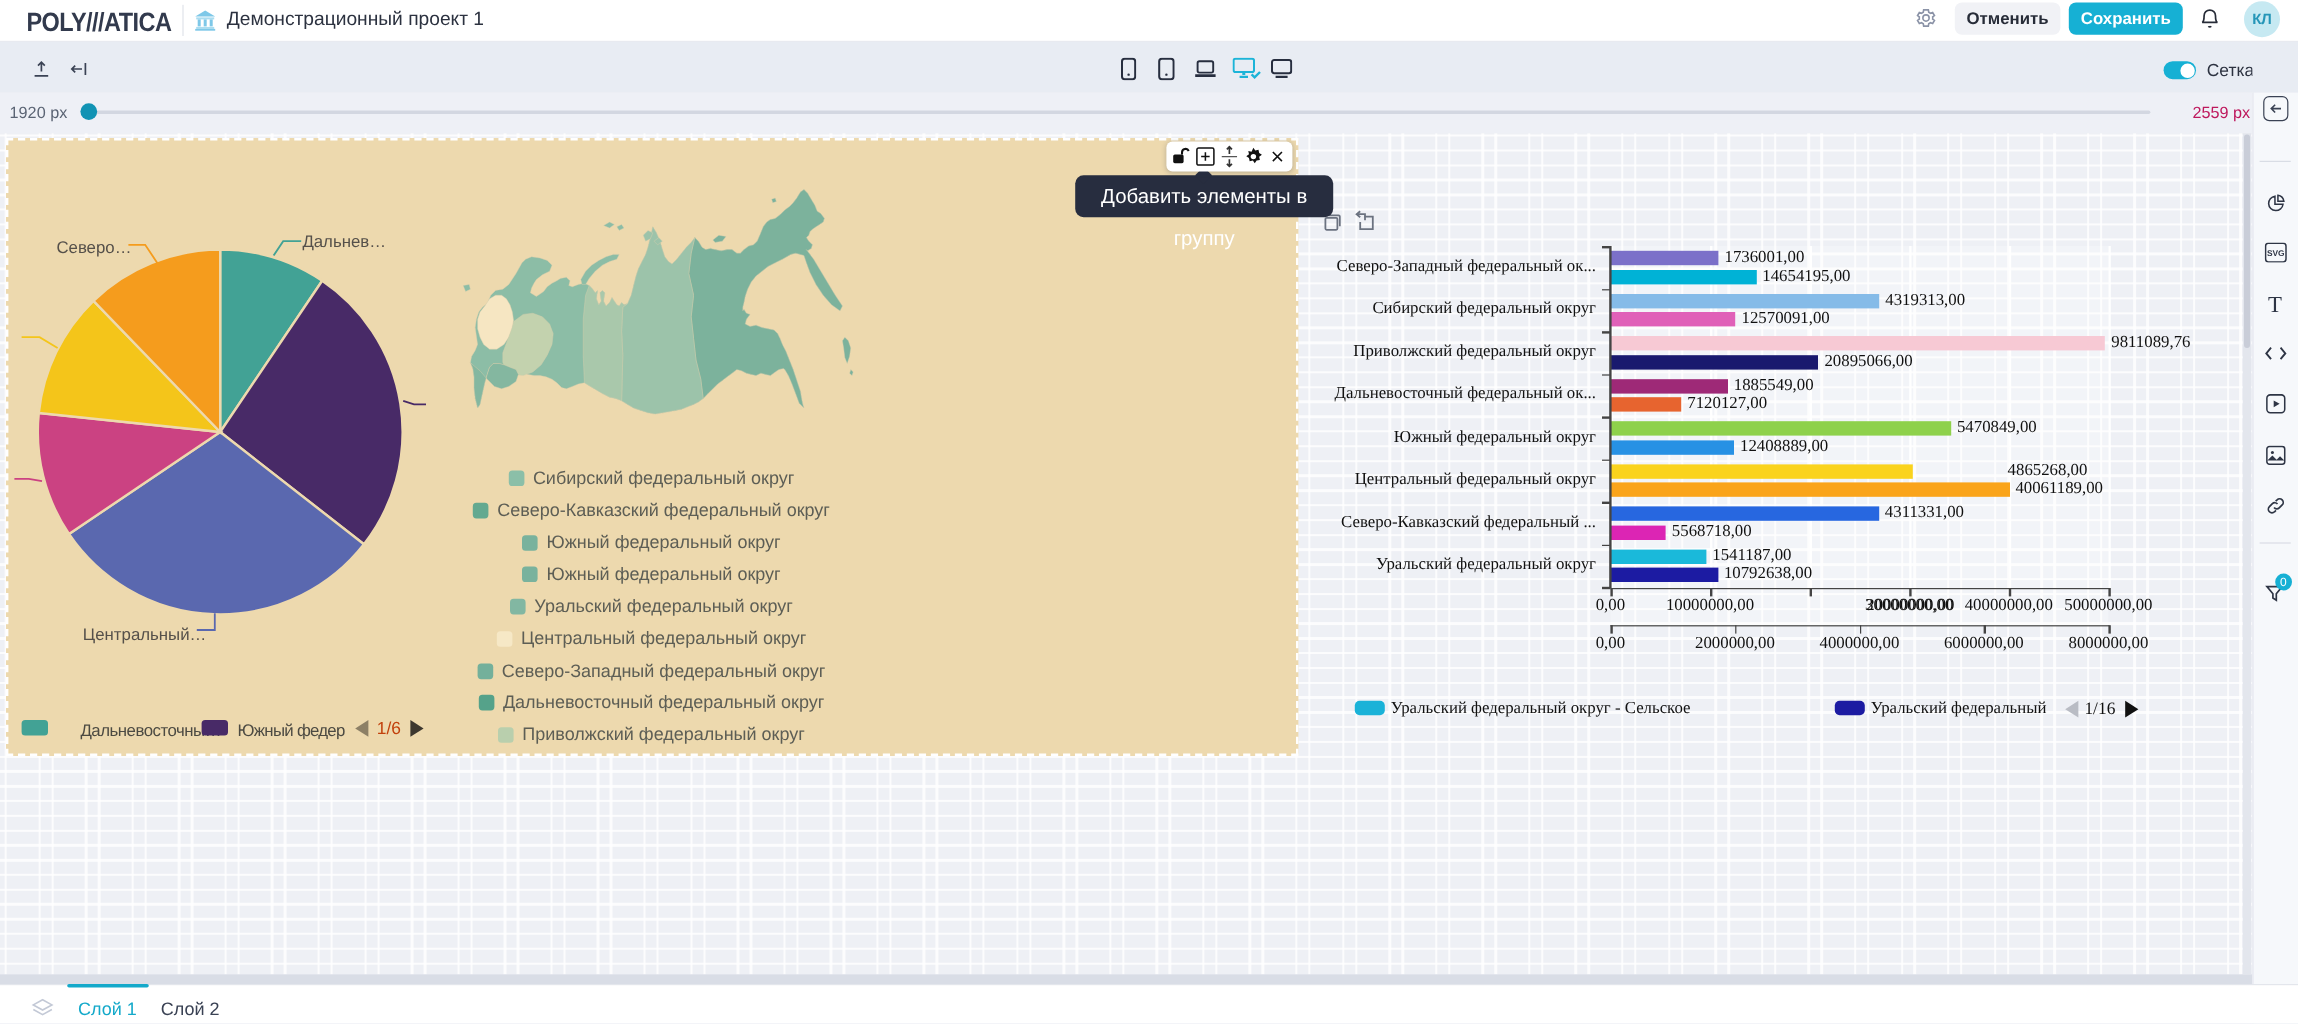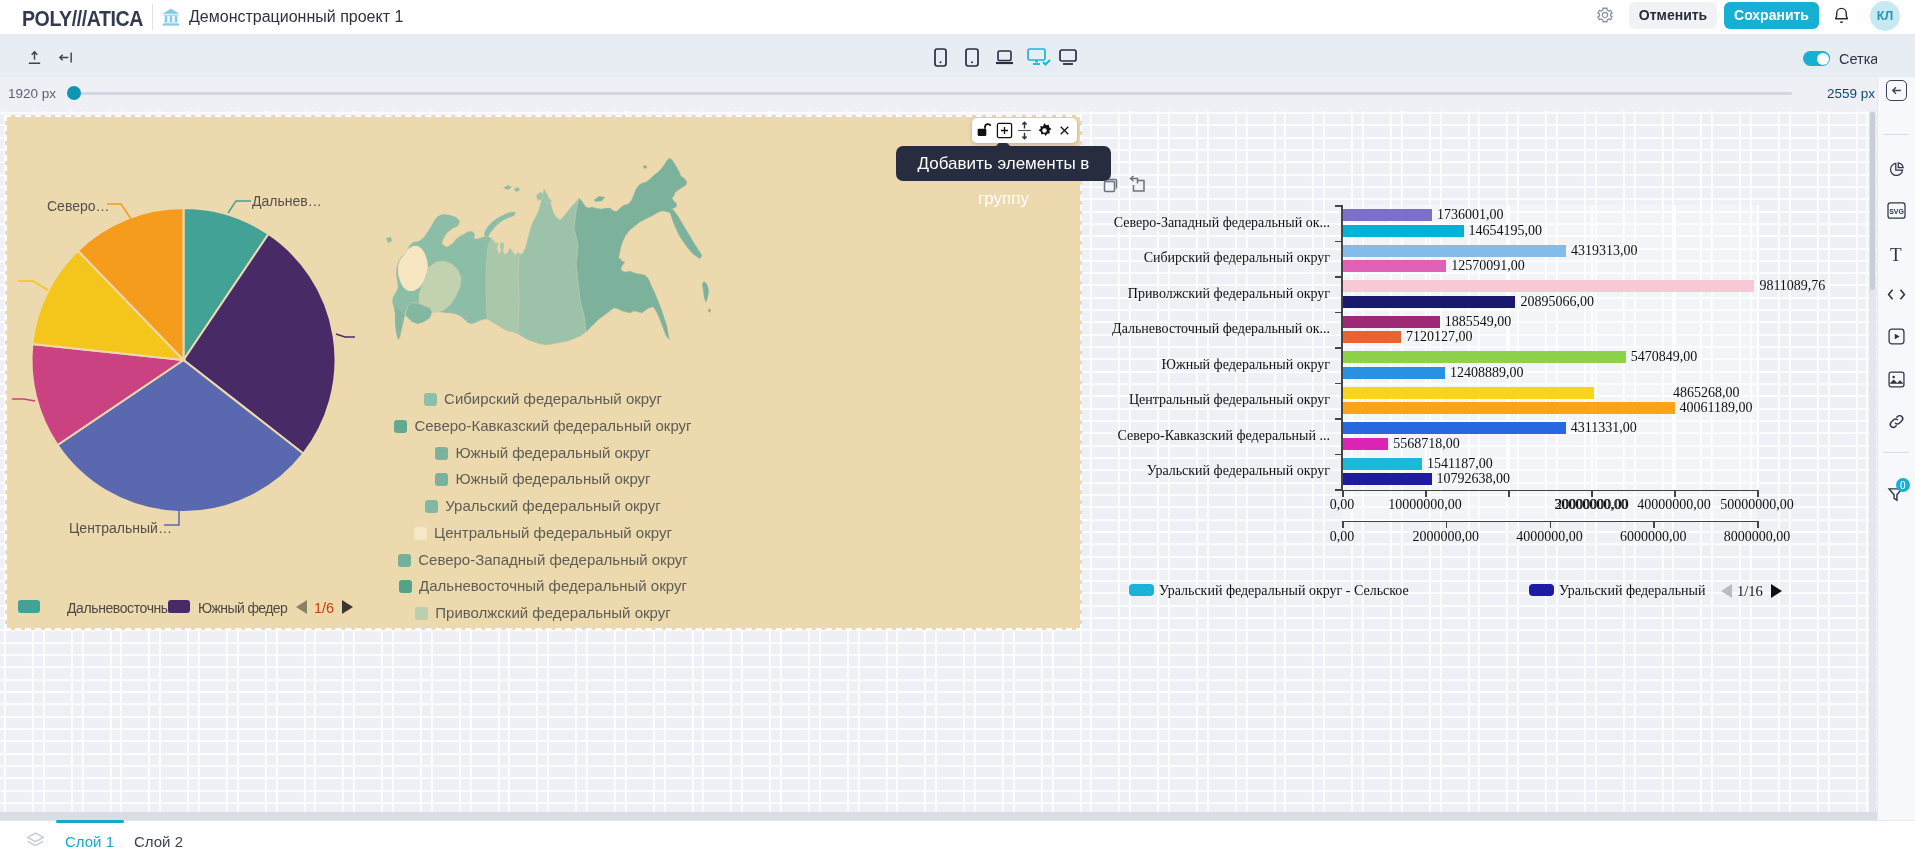--- a/index.html
+++ b/index.html
@@ -130,21 +130,21 @@
   <svg class="abs" style="left:1059px; top:49px; z-index:26;" width="18" height="16" viewBox="0 0 18 16" fill="none" stroke="#272e3f" stroke-width="1.7">
       <rect x="1" y="1" width="16" height="11" rx="1.8"></rect>
       <path d="M4 15 h10" stroke-width="1.8"></path>
     </svg>
 
   <div class="abs" style="left:1803px; top:51px; width:27px; height:15px; border-radius:8px; background:#16b0d4; z-index:26;"></div>
   <div class="abs" style="left:1817px; top:52.5px; width:12px; height:12px; border-radius:50%; background:#fff; z-index:27;"></div>
   <div class="abs" style="left:1839px; top:51px; font-size:14.5px; color:#2c3240; z-index:26;">Сетка</div>
 
   <div class="lbl" style="position:absolute; left:8px; top:86px; font-size:13.5px; color:#5b6474; z-index:25;">1920 px</div>
-  <div class="lbl" style="position:absolute; left:1827px; top:86px; font-size:13.5px; color:#0c4a6e; z-index:25;">2559 px</div>
+  <div class="lbl" style="position:absolute; left:1827px; top:86px; font-size:13.5px; color:#be185d; z-index:25;">2559 px</div>
   <div id="slider-line"></div>
   <div id="slider-dot"></div>
 
   <div id="grptools"></div>
   <svg class="abs" style="left:976px; top:121px; z-index:41;" width="16" height="18" viewBox="0 0 24 24" fill="#111">
       <rect x="2.5" y="10" width="13" height="11" rx="2"></rect>
       <path d="M13.5 10 V7.5 a4.4 4.4 0 0 1 8.4-1.8" fill="none" stroke="#111" stroke-width="2.6"></path>
     </svg>
   <svg class="abs" style="left:996px; top:122px; z-index:41;" width="17" height="17" viewBox="0 0 24 24" fill="none" stroke="#111" stroke-width="1.8">
       <rect x="2" y="2" width="20" height="20" rx="2"></rect>

